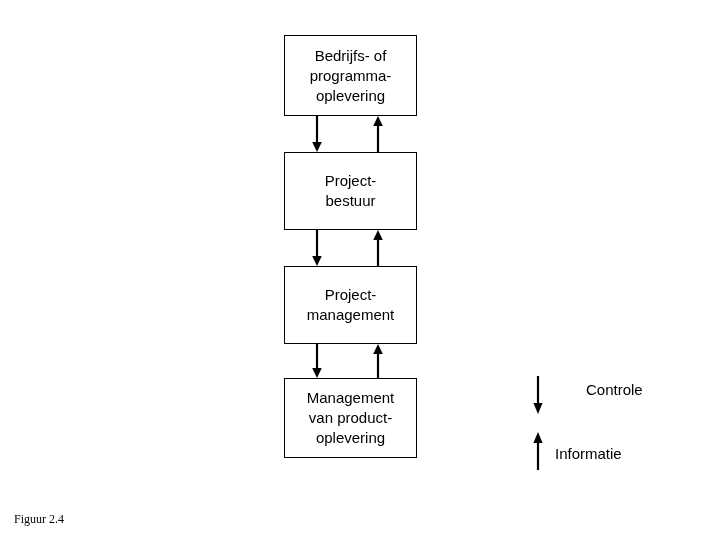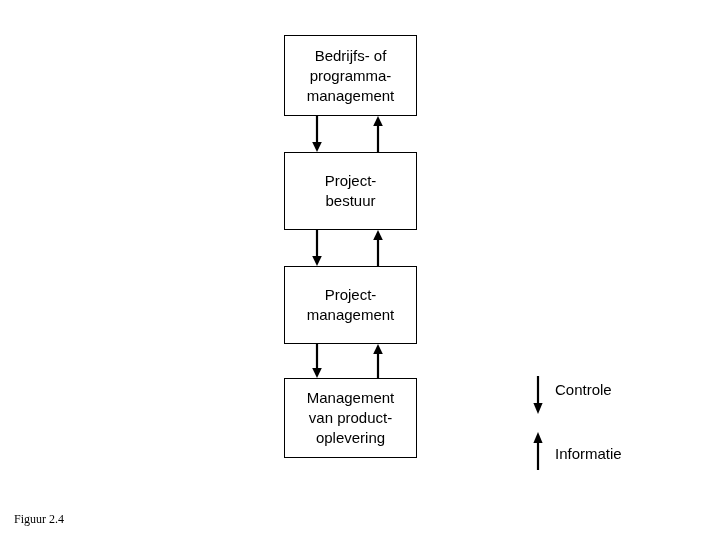--- a/index.html
+++ b/index.html
@@ -63,21 +63,21 @@
     top: 376px;
     width: 170px;
     height: 104px;
   }
   .legend-row {
     position: absolute;
     left: 0;
     display: flex;
     align-items: center;
   }
-  #legend-row-control { top: 0px; }
+  #legend-row-control { top: 0px; gap: 31px; }
   #legend-row-info    { top: 56px; }
 
   .legend-arrow {
     width: 22px;
     height: 38px;
     flex: 0 0 22px;
   }
   .legend-arrow svg { display: block; overflow: visible; }
 
   .legend-label {
@@ -104,21 +104,21 @@
   }
 </style>
 </head>
 <body>
 
 <div id="canvas">
 
   <div class="box" id="box-0">
     <span>Bedrijfs- of
 programma-
-management</span>
+oplevering</span>
   </div>
 
   <div class="box" id="box-1">
     <span>Project-
 bestuur</span>
   </div>
 
   <div class="box" id="box-2">
     <span>Project-
 management</span>

